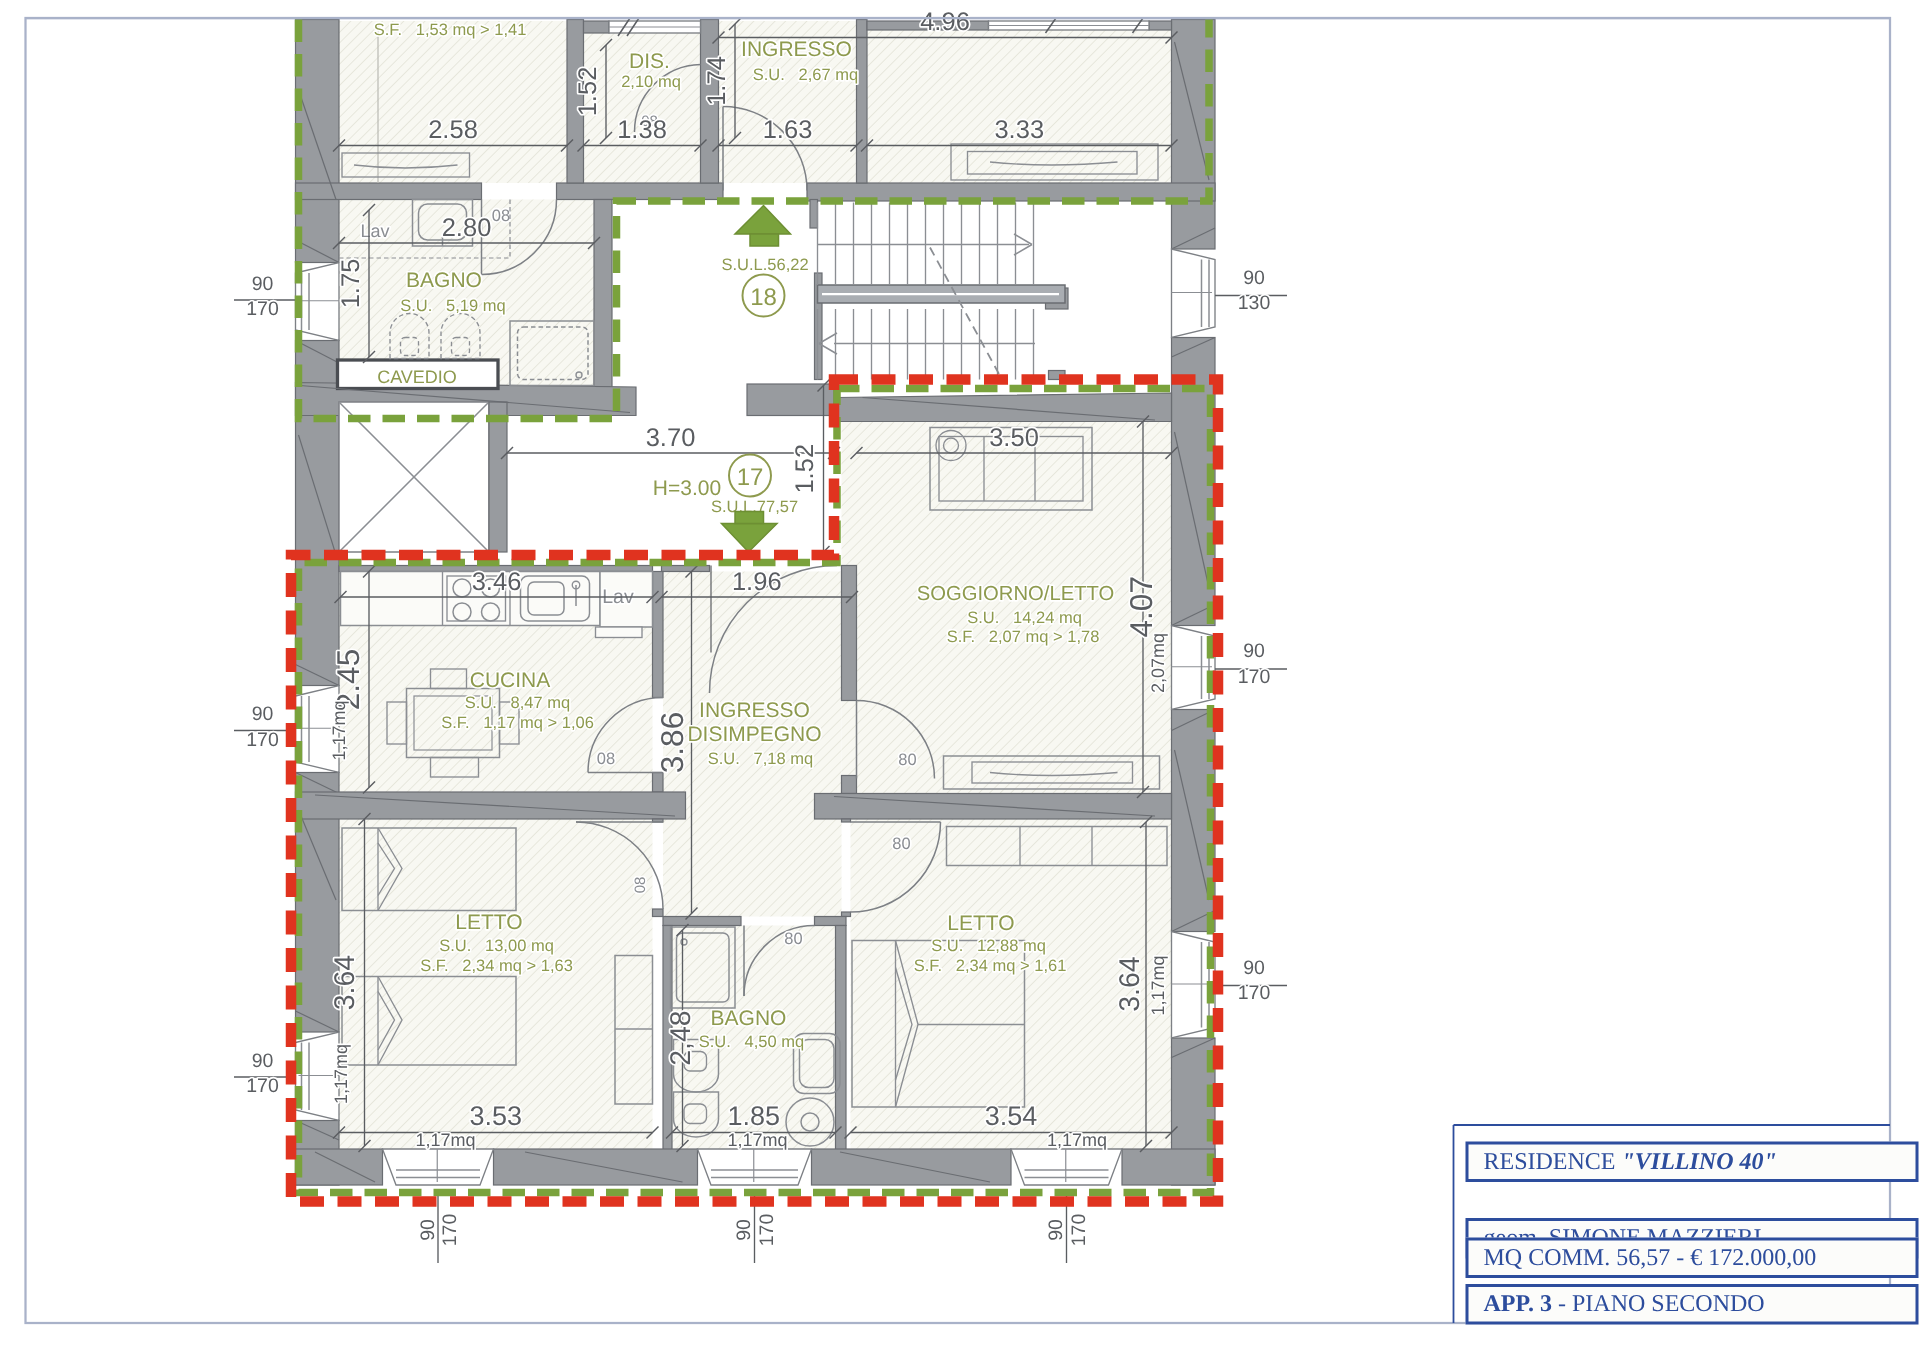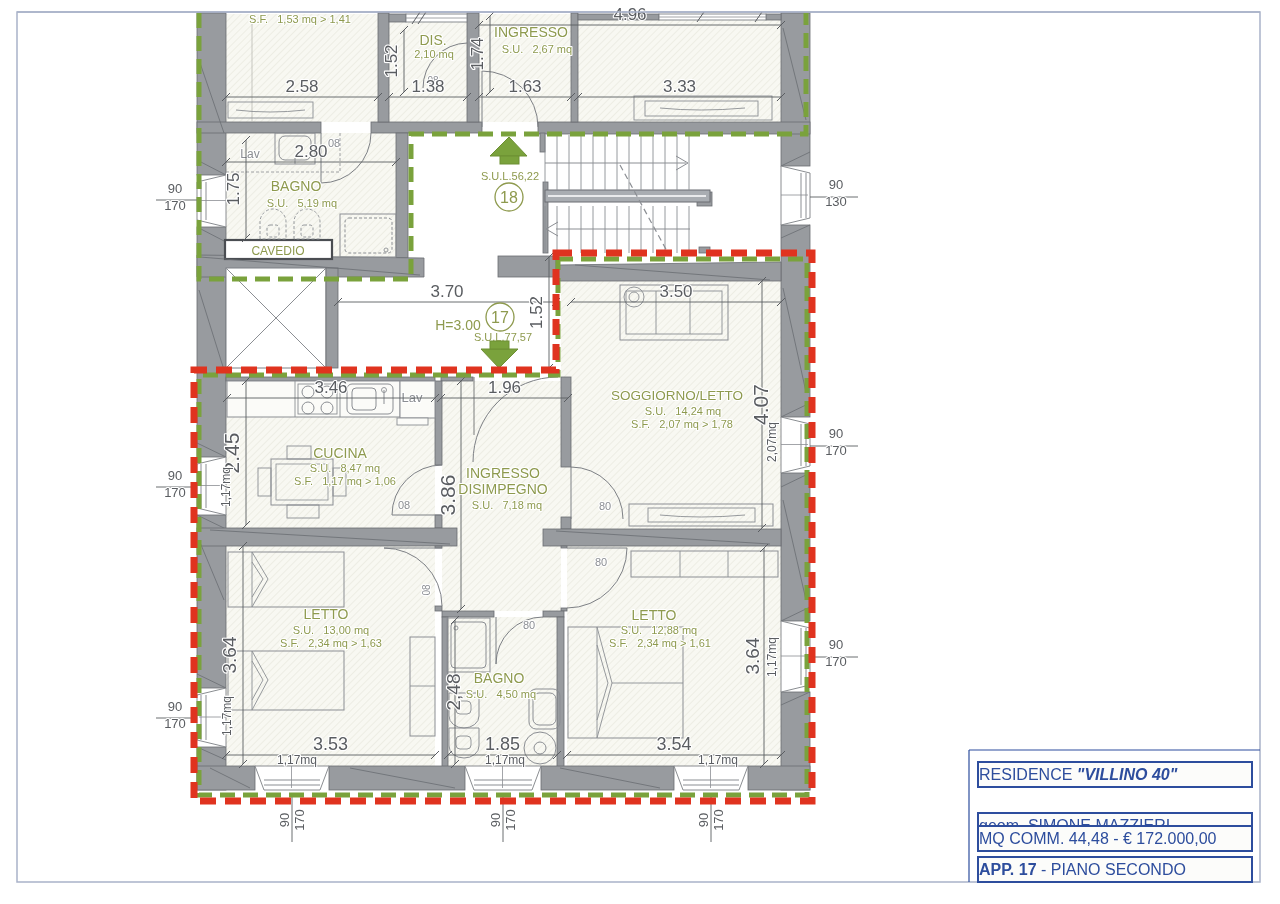--- a/index.html
+++ b/index.html
@@ -1,18 +1,18 @@
 <!DOCTYPE html>
 <html><head><meta charset="utf-8">
 <style>
 html,body{margin:0;padding:0;-webkit-font-smoothing:antialiased;background:#ffffff;width:1280px;height:904px;overflow:hidden;}
 svg text{font-family:"Liberation Sans",sans-serif;paint-order:stroke;stroke:#ffffff;stroke-width:2.2px;stroke-linejoin:round;}
 .tb{position:absolute;border:2px solid #2d4d9d;background:#fcfcfa;color:#2d4d9d;
-font-family:Liberation Sans, sans-serif;font-size:16px;display:flex;align-items:center;
-padding-left:0;box-sizing:border-box;width:276px;height:27px;left:977px;}
+font-family:Liberation Serif, serif;font-size:16px;display:flex;align-items:center;
+padding-left:10px;box-sizing:border-box;width:302px;height:27px;left:977px;}
 </style></head>
 <body>
 <svg width="1280" height="904" viewBox="0 0 1280 904" style="position:absolute;left:0;top:0">
 <defs>
 <pattern id="h" width="5" height="5" patternTransform="rotate(45)" patternUnits="userSpaceOnUse">
 <rect width="5" height="5" fill="#f8f8f2"></rect>
 <line x1="0" y1="0" x2="0" y2="5" stroke="#e2e2d6" stroke-width="1"></line>
 </pattern>
 </defs>
 <rect x="17" y="12" width="1243" height="870" fill="none" stroke="#a9b2c9" stroke-width="1.5"></rect>
@@ -448,13 +448,13 @@
 <rect x="490" y="341" width="19" height="8" fill="#7aa23c" stroke="#6d8f33" stroke-width="1"></rect>
 <path d="M 199 13 L 199 279 L 411 279 L 411 134 L 806 134 L 806 13" stroke="#7aa23c" stroke-width="5" fill="none" stroke-dasharray="15,8"></path>
 <path d="M 558 259 L 807 259 L 807 795 L 199 795 L 199 375 L 558 375 Z" stroke="#7aa23c" stroke-width="5" fill="none" stroke-dasharray="15,8"></path>
 <path d="M 556 253 L 812 253 L 812 801 L 194 801 L 194 370 L 556 370 Z" stroke="#e0331f" stroke-width="7" fill="none" stroke-dasharray="16,9"></path>
 <line x1="17" y1="12" x2="1260" y2="12" stroke="#a9b2c9" stroke-width="1.5"></line>
 <line x1="969" y1="750" x2="1260" y2="750" stroke="#2d4d9d" stroke-width="1.2"></line>
 <line x1="969" y1="750" x2="969" y2="882" stroke="#2d4d9d" stroke-width="1.2"></line>
 </svg>
 <div class="tb" style="top:761px">RESIDENCE&nbsp;<b><i>"VILLINO 40"</i></b></div>
 <div class="tb" style="top:812px">geom. SIMONE MAZZIERI</div>
-<div class="tb" style="top:825px">MQ COMM. 44,48 - € 172.000,00</div>
-<div class="tb" style="top:856px"><b>APP. 17</b>&nbsp;- PIANO SECONDO</div>
+<div class="tb" style="top:825px">MQ COMM. 56,57 - € 172.000,00</div>
+<div class="tb" style="top:856px"><b>APP. 3</b>&nbsp;- PIANO SECONDO</div>
 </body></html>

